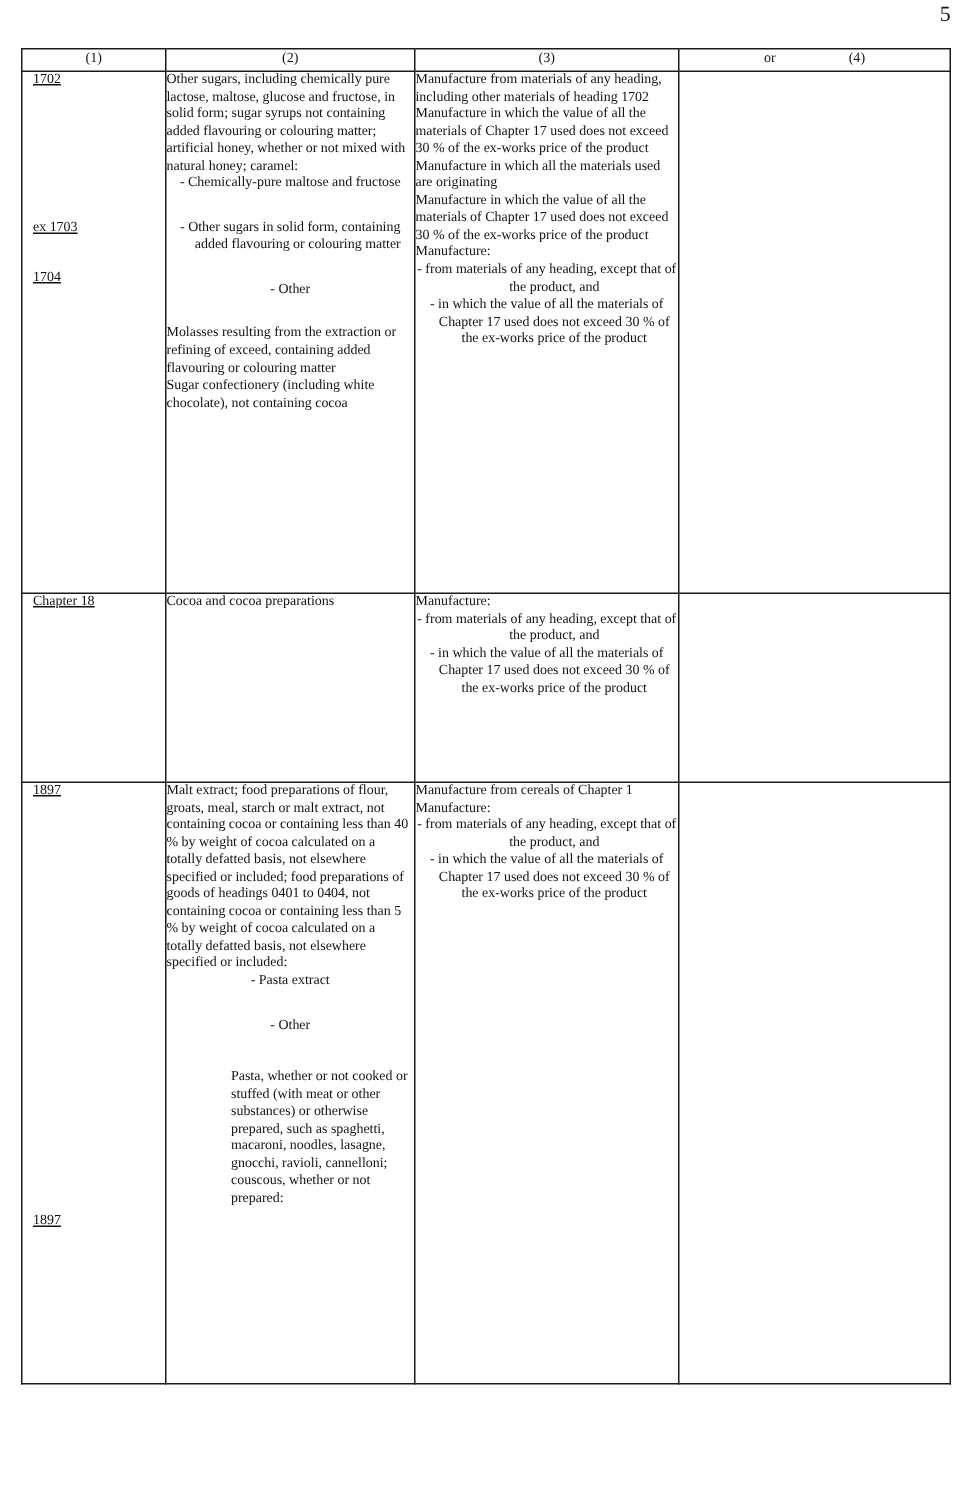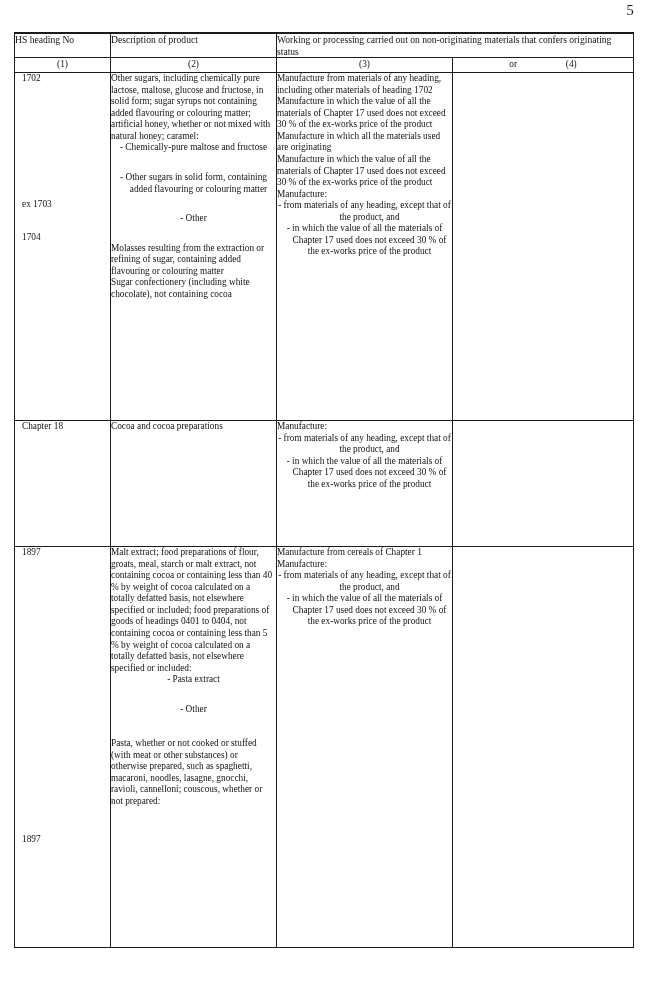--- a/index.html
+++ b/index.html
@@ -77,26 +77,26 @@
     padding: 1px 2px 2px 2px;
     border-top: 1px solid #1b1b1b;
   }
 
   
   .cell {
     padding: 3px 7px 3px 7px;
     font-size: 9.3px;
     line-height: 11.55px;
   }
-  .cell.code { padding-left: 7px; }
+  .cell.code { padding-left: 7px; text-decoration: underline; }
   .cell p {
     margin: 0;
   }
   .cell p.gap { margin-top: 18px; }
-  .cell p.gap2 { margin-top: 23px; }
+  .cell p.gap2 { margin-top: 23px; margin-left: 43px; }
 
   
   .dash {
     margin: 0;
     padding-left: 10px;
     text-indent: -10px;
     text-align: center;
   }
   .dash.gap { margin-top: 11.55px; }
 
@@ -120,50 +120,45 @@
 
   <table class="rules-table">
     <colgroup>
       <col class="c1">
         <col class="c2">
         <col class="c3">
         <col class="c4">
     </colgroup>
     <tbody>
 
-      <tr class="outer-top">
-        <th class="hdr-cell hdr-center">HS heading No</th>
-        <th class="hdr-cell hdr-center">Description of product</th>
-        <th class="hdr-span" colspan="2">Working or processing carried out on non-originating materials that confers originating status</th>
-      </tr>
 
       <tr class="numrow">
         <td>(1)</td>
         <td>(2)</td>
         <td>(3)</td>
         <td>
           <span>or</span>
           <span style="display:inline-block;width:44px"></span>
           <span>(4)</span>
         </td>
       </tr>
 
       <tr class="row-1702">
         <td class="cell code">
           <p>1702</p>
-          <p class="push-1703-code" style="padding:0;margin-top:114px">ex 1703</p>
+          <p class="push-1703-code" style="padding:0;margin-top:87px">ex 1703</p>
           <p style="margin-top:22px">1704</p>
         </td>
 
         <td class="cell">
           <p>Other sugars, including chemically pure lactose, maltose, glucose and fructose, in solid form; sugar syrups not containing added flavouring or colouring matter; artificial honey, whether or not mixed with natural honey; caramel:</p>
           <p class="dash">- Chemically-pure maltose and fructose</p>
           <p class="dash gap">- Other sugars in solid form, containing added flavouring or colouring matter</p>
           <p class="dash gap">- Other</p>
-          <p class="gap">Molasses resulting from the extraction or refining of sugar, containing added flavouring or colouring matter</p>
+          <p class="gap">Molasses resulting from the extraction or refining of exceed, containing added flavouring or colouring matter</p>
           <p>Sugar confectionery (including white chocolate), not containing cocoa</p>
         </td>
 
         <td class="cell push-1702-col3">
           <p>Manufacture from materials of any heading, including other materials of heading 1702</p>
           <p>Manufacture in which the value of all the materials of Chapter 17 used does not exceed 30 % of the ex-works price of the product</p>
           <p>Manufacture in which all the materials used are originating</p>
           <p>Manufacture in which the value of all the materials of Chapter 17 used does not exceed 30 % of the ex-works price of the product</p>
           <p>Manufacture:</p>
           <p class="dash">- from materials of any heading, except that of the product, and</p>

